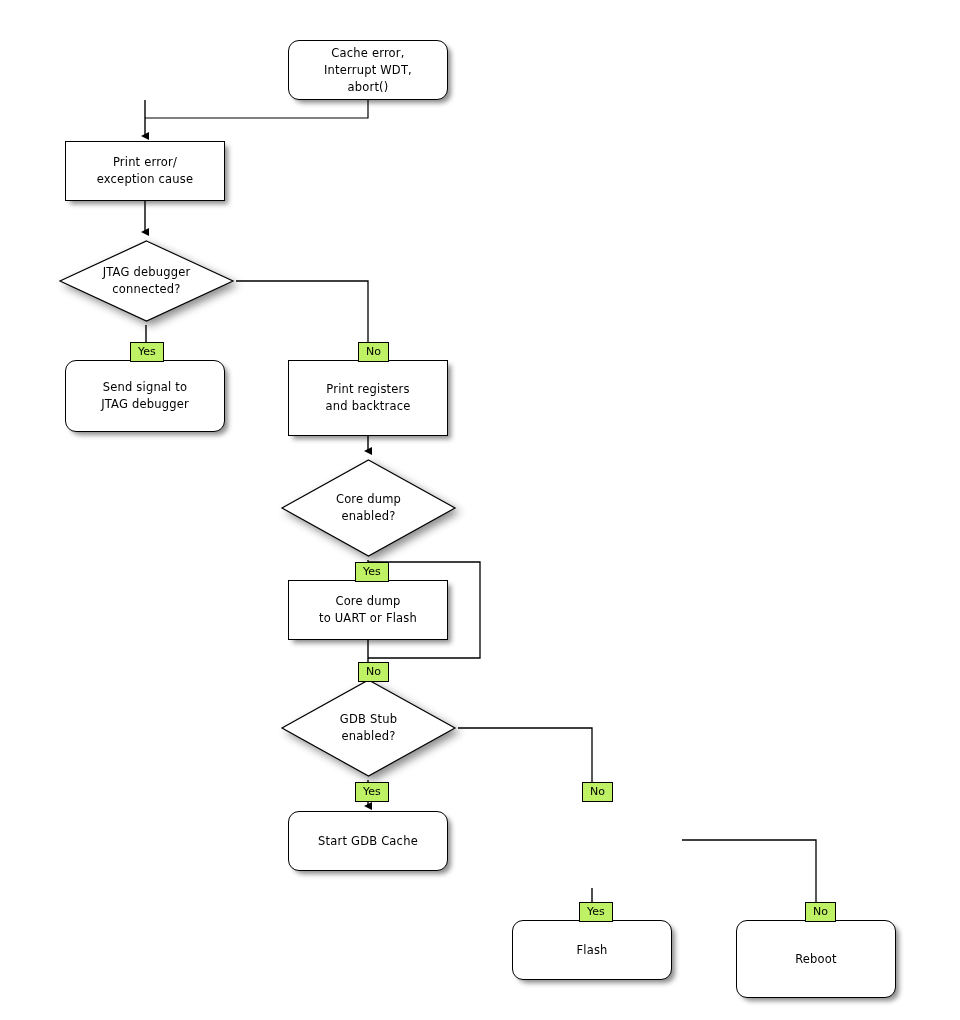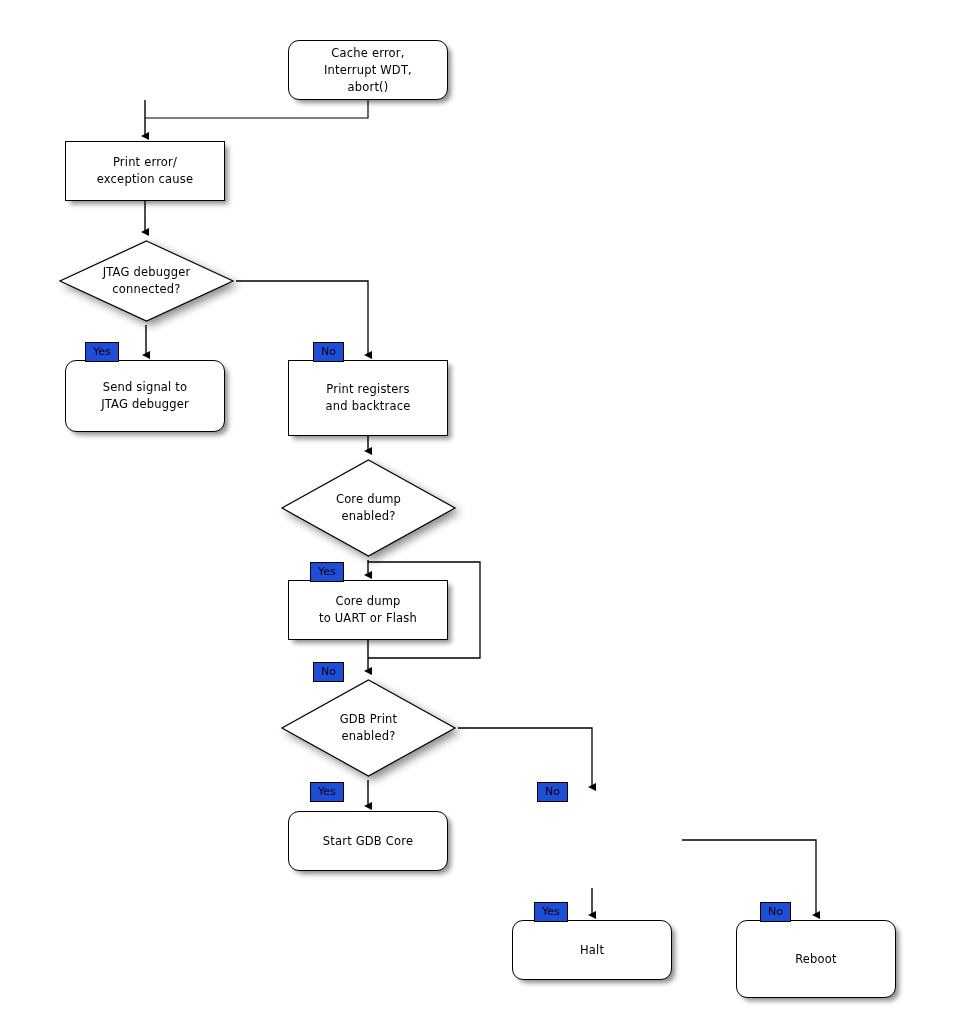--- a/index.html
+++ b/index.html
@@ -79,28 +79,29 @@
     text-align: center;
     font-size: 11.5px;
     line-height: 17px;
     color: #000000;
     letter-spacing: 0.2px;
     white-space: pre;
   }
   .edge-label {
     position: absolute;
     box-sizing: border-box;
-    background: #1d4ed8;
+    background: #bef264;
     border: 1px solid #000000;
     font-size: 11px;
     line-height: 13px;
     color: #000000;
     padding: 2px 7px 3px 7px;
     text-align: center;
     white-space: nowrap;
+    margin-left: 45px;
   }
 </style>
 </head>
 <body>
 
 <div id="diagram-root">
 
   <svg class="edges" viewBox="0 0 960 1020">
     <defs>
       <marker id="arrow" markerWidth="10" markerHeight="10" refX="5" refY="5" orient="auto" markerUnits="userSpaceOnUse">
@@ -175,31 +176,31 @@
 
   <div class="node rect" style="left:288px; top:580px; width:160px; height:60px;">
     <span class="label">Core dump
 to UART or Flash</span>
   </div>
 
   <div class="diamond-wrap" style="left:279px; top:676px; width:179px; height:104px;">
     <svg class="shape" viewBox="0 0 179 104" preserveAspectRatio="none">
       <polygon points="89.5,4 176,52 89.5,100 3,52" fill="#ffffff" stroke="#000000" stroke-width="1.2" style="filter: drop-shadow(4px 4px 4px rgba(0,0,0,0.45));"></polygon>
     </svg>
-    <span class="label">GDB Print
+    <span class="label">GDB Stub
 enabled?</span>
   </div>
 
   <div class="node rounded" style="left:288px; top:811px; width:160px; height:60px;">
-    <span class="label">Start GDB Core</span>
+    <span class="label">Start GDB Cache</span>
   </div>
 
 
   <div class="node rounded" style="left:512px; top:920px; width:160px; height:60px;">
-    <span class="label">Halt</span>
+    <span class="label">Flash</span>
   </div>
 
   <div class="node rounded" style="left:736px; top:920px; width:160px; height:78px;">
     <span class="label">Reboot</span>
   </div>
 
   <div class="edge-label" style="left:85px; top:342px;">Yes</div>
 
   <div class="edge-label" style="left:313px; top:342px;">No</div>
 

